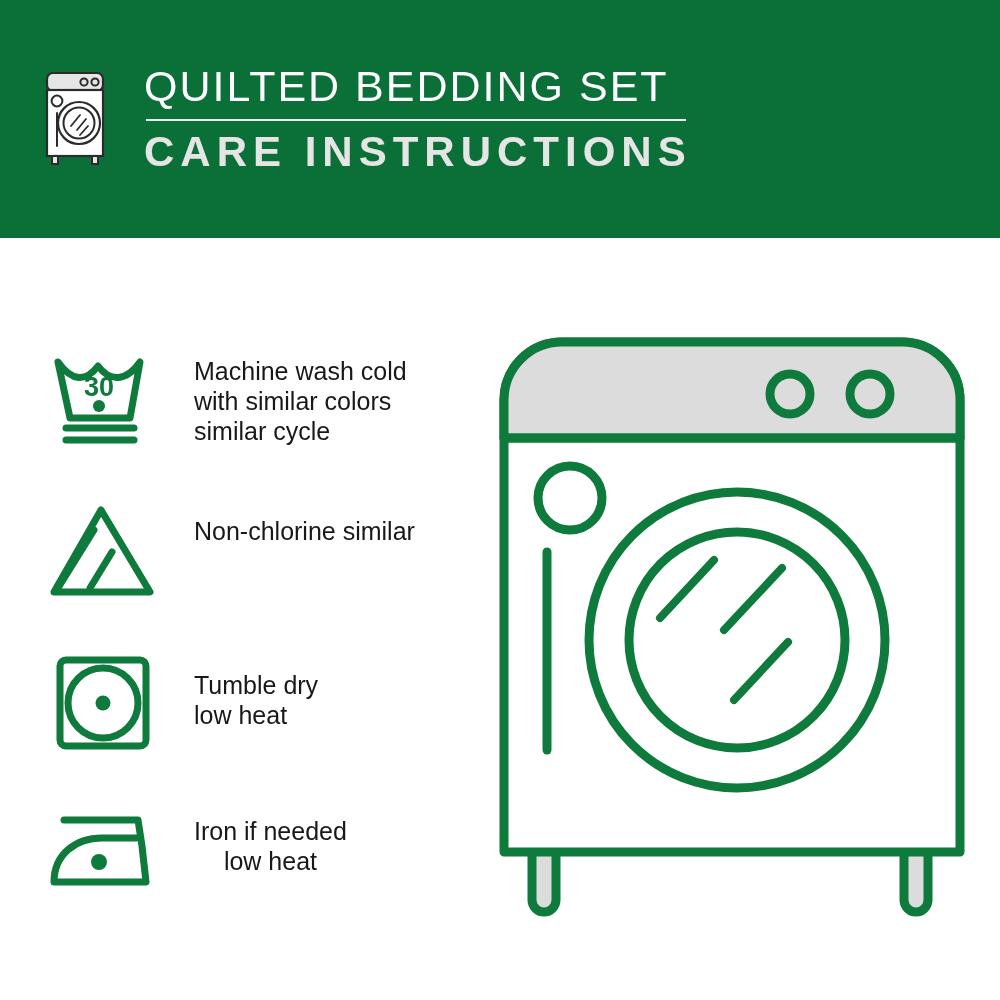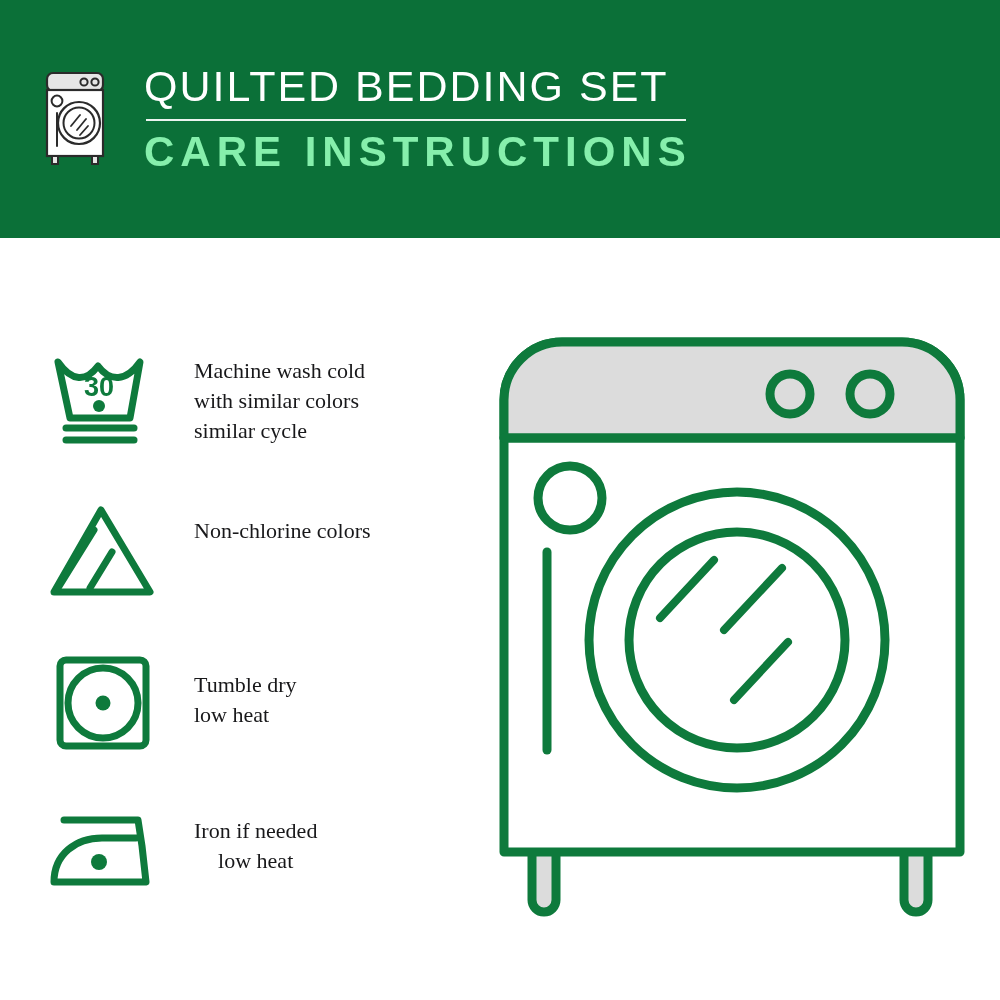--- a/index.html
+++ b/index.html
@@ -67,21 +67,21 @@
     margin: 9px 0 8px 2px;
     opacity: .92;
   }
 
   .title-sub {
     font-family: "Liberation Sans", sans-serif;
     font-size: 42px;
     line-height: 46px;
     font-weight: 700;
     letter-spacing: 6.0px;
-    color: #86efac;
+    color: #e5e5e5;
     white-space: nowrap;
   }
 
   
   .care-list {
     position: absolute;
     left: 46px;
     top: 348px;
     width: 460px;
   }
@@ -100,22 +100,22 @@
     display: flex;
     align-items: center;
     justify-content: center;
   }
 
   .care-symbol svg { display: block; }
 
   .care-text {
     margin-left: 28px;
     padding-top: 18px;
-    font-family: Liberation Serif, serif;
-    font-size: 22px;
+    font-family: Liberation Sans, sans-serif;
+    font-size: 25px;
     line-height: 30px;
     font-weight: 400;
     color: #18181a;
     letter-spacing: 0px;
   }
 
   .care-text .ln { display: block; white-space: nowrap; }
 
   
   .care-item.item-wash   { margin-bottom: 38px; }
@@ -196,21 +196,21 @@
       <span class="care-symbol">
         <svg viewBox="0 0 120 110" xmlns="http://www.w3.org/2000/svg">
           <g fill="none" stroke="#0e7a3c" stroke-width="7" stroke-linecap="round" stroke-linejoin="round">
             <path d="M55 14 L104 96 L8 96 Z"></path>
             <line x1="48" y1="34" x2="12" y2="92"></line>
             <line x1="66" y1="56" x2="44" y2="92"></line>
           </g>
         </svg>
       </span>
       <div class="care-text">
-        <span class="ln">Non-chlorine colors</span>
+        <span class="ln">Non-chlorine similar</span>
       </div>
     </div>
 
     <div class="care-item item-dry">
       <span class="care-symbol">
         <svg viewBox="0 0 120 110" xmlns="http://www.w3.org/2000/svg">
           <rect x="14" y="12" width="86" height="86" rx="6" ry="6" fill="none" stroke="#0e7a3c" stroke-width="7"></rect>
           <circle cx="57" cy="55" r="35" fill="none" stroke="#0e7a3c" stroke-width="7"></circle>
           <circle cx="57" cy="55" r="7.5" fill="#0e7a3c"></circle>
         </svg>

